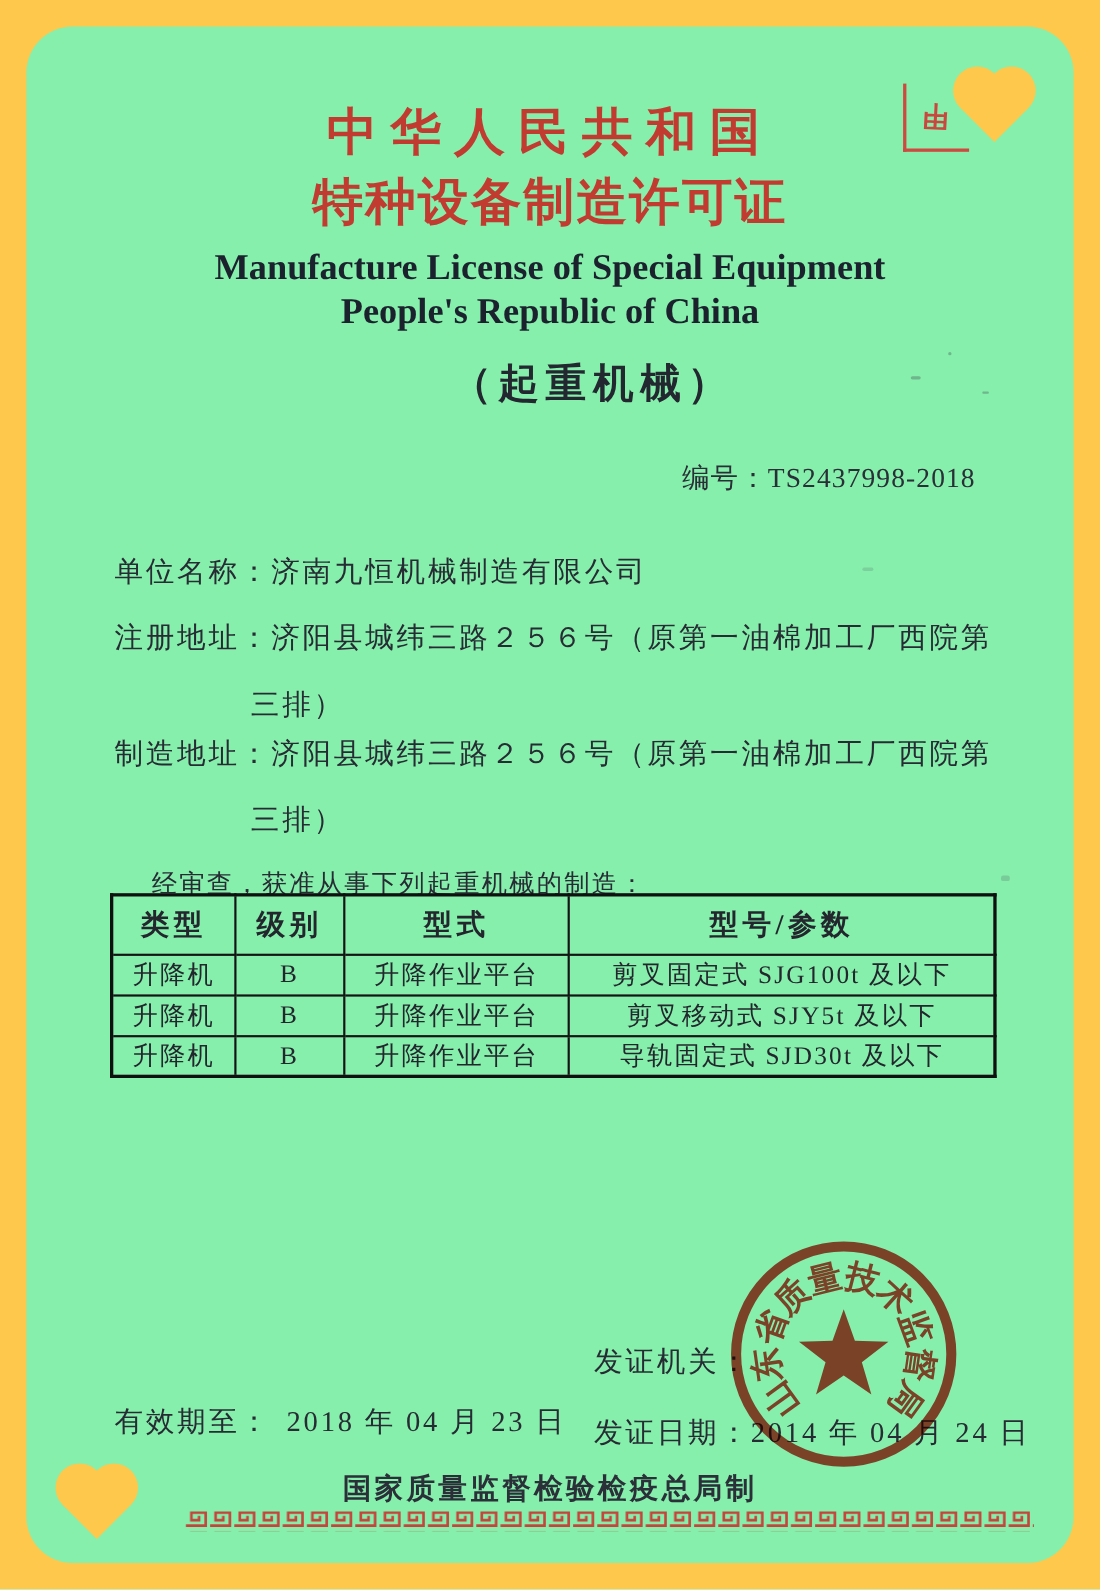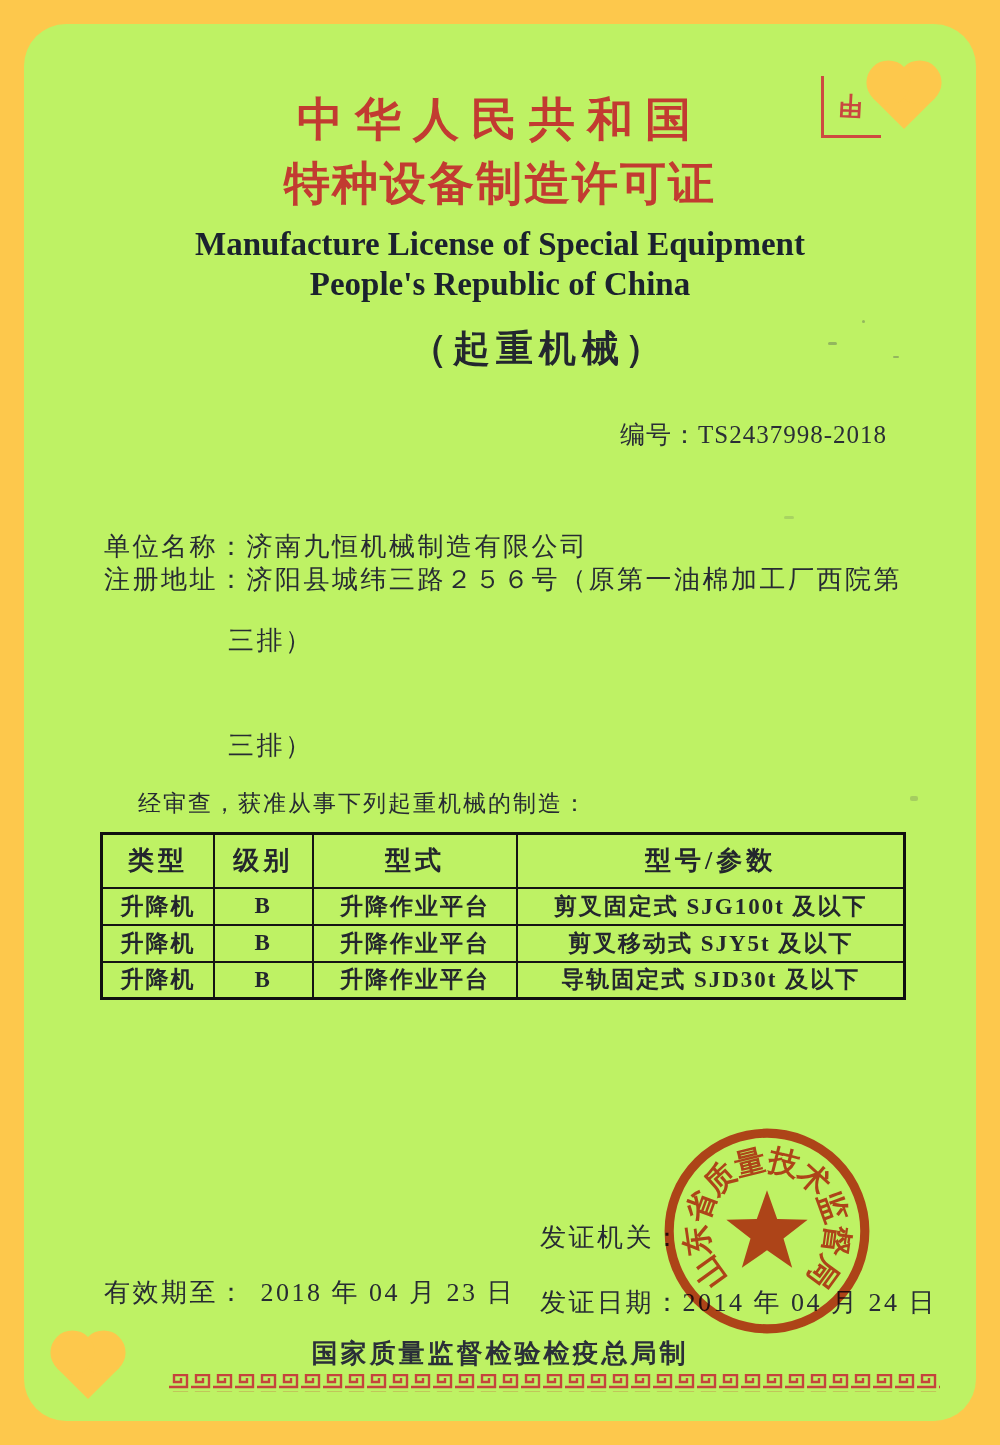--- a/index.html
+++ b/index.html
@@ -11,50 +11,50 @@
   }
   *{margin:0;padding:0;box-sizing:border-box;}
   html,body{width:1000px;}
   body{font-family:"Liberation Serif","DejaVu Serif",serif;}
   .page{
     position:relative;width:1000px;height:1445px;
     background:var(--yellow);overflow:hidden;
   }
   .sheet{
     position:absolute;left:24px;top:24px;right:24px;bottom:24px;
-    background:#bef264;border-radius:42px;overflow:hidden;
+    background:#86efac;border-radius:42px;overflow:hidden;
   }
   .abs{position:absolute;}
   .center{left:0;right:0;text-align:center;}
   .cn-title{
     color:var(--title-red);font-weight:bold;font-size:46px;line-height:1.2;
   }
   .t1{top:68px;letter-spacing:12px;}
   .t2{top:132px;letter-spacing:2px;}
   .en-title{color:#1B222E;font-weight:bold;font-size:33px;}
   .e1{top:202px;}
   .e2{top:242px;}
   .category{top:300px;left:386px;font-size:37px;color:#23272F;letter-spacing:6px;font-weight:bold;}
   .serial{top:394px;left:596px;font-size:25px;color:#2A2E36;letter-spacing:1px;}
   .fieldline{font-size:26px;color:var(--ink);letter-spacing:2.5px;white-space:nowrap;}
   .fl-label{display:inline-block;}
-  .unit{top:478px;left:80px;margin-top:27px;}
+  .unit{top:478px;left:80px;}
   .reg1{top:538px;left:80px;}
   .reg2{top:599px;left:204px;}
   .mfg1{top:644px;left:80px;}
   .mfg2{top:704px;left:204px;}
   .note{top:764px;left:114px;font-size:23px;letter-spacing:2px;}
   table.lic{
-    position:absolute;left:76px;top:808px;width:806px;
+    position:absolute;left:76px;top:788px;width:806px;
     border-collapse:collapse;table-layout:fixed;
     color:#23262D;
   }
   table.lic td,table.lic th{
     border:2px solid #141414;text-align:center;vertical-align:middle;
-    font-weight:bold;
+    font-weight:normal;
   }
   table.lic{border:3px solid #101010;}
   table.lic th{height:54px;font-size:26px;letter-spacing:4px;font-weight:bold;}
   table.lic td{height:37px;font-size:23px;letter-spacing:2px;}
   .col1{width:14%;}.col2{width:12.3%;}.col3{width:25.5%;}.col4{width:48.2%;}
   .f-approve{top:1188px;left:80px;}
   .f-issueorg{top:1196px;left:516px;}
   .f-valid{top:1251px;left:80px;}
   .f-issuedate{top:1261px;left:516px;}
   .gap{display:inline-block;width:14px;}
@@ -110,20 +110,21 @@
 
     <div class="abs category">（起重机械）</div>
 
     <div class="abs serial"><span>编号：</span><span>TS2437998-2018</span></div>
 
     <div class="abs fieldline unit"><span class="fl-label">单位名称：</span><span>济南九恒机械制造有限公司</span></div>
 
     <div class="abs fieldline reg1"><span class="fl-label">注册地址：</span><span>济阳县城纬三路２５６号（原第一油棉加工厂西院第</span></div>
     <div class="abs fieldline reg2">三排）</div>
 
+    <div class="abs fieldline mfg1"><span class="fl-label">制造地址：</span><span>济阳县城纬三路２５６号（原第一油棉加工厂西院第</span></div>
     <div class="abs fieldline mfg2">三排）</div>
 
     <div class="abs fieldline note">经审查，获准从事下列起重机械的制造：</div>
 
     <table class="lic">
       <colgroup>
           <col class="col1">
           <col class="col2">
           <col class="col3">
           <col class="col4">

